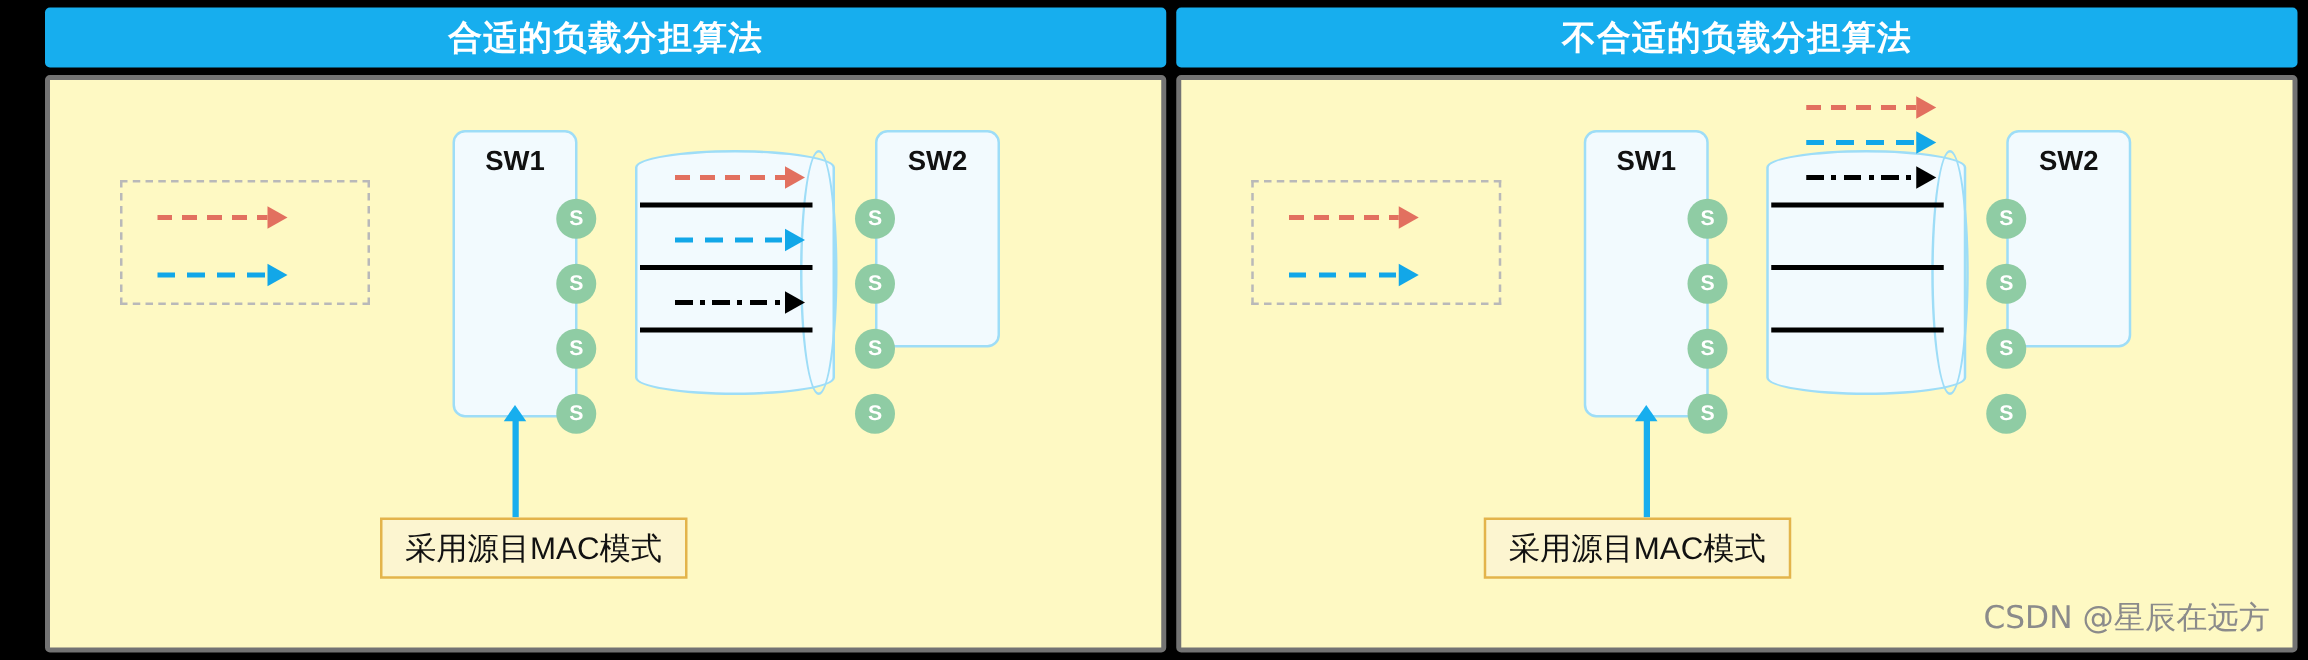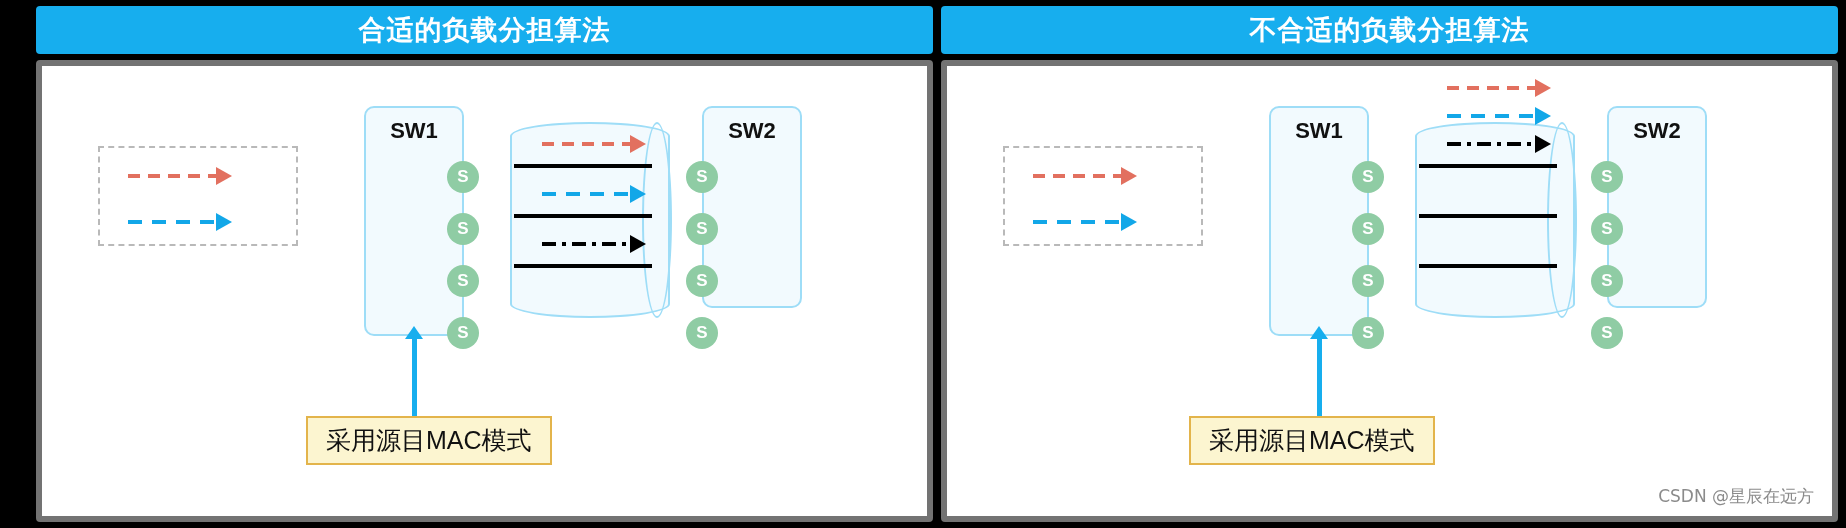--- a/index.html
+++ b/index.html
@@ -30,23 +30,23 @@
     color:#ffffff;
     font-size:27px;font-weight:bold;
     letter-spacing:1px;
     box-sizing:border-box;
   }
 
   .stage{
     position:relative;
     flex:1 1 auto;
     margin-top:6px;
-    border:6px solid #737373;
+    border:4px solid #737373;
     border-radius:4px;
-    background:#ffffff;
+    background:#fef9c3;
     box-sizing:border-box;
     overflow:hidden;
   }
 
   
   .legend-box{
     position:absolute;
     left:56px;top:80px;width:200px;height:100px;
     border:2px dashed #b9b9b9;
     box-sizing:border-box;
@@ -72,21 +72,21 @@
     border:2px solid #9EDDF7;
     border-radius:10px;
     box-sizing:border-box;
   }
   .switch .sw-label{
     position:absolute;left:0;right:0;top:10px;
     text-align:center;
     font-size:22px;font-weight:bold;color:#111;
   }
   .sw1{left:322px;top:40px;height:230px;}
-  .sw2{left:660px;top:40px;height:202px;}
+  .sw2{left:660px;top:40px;height:174px;}
 
   .port{
     position:absolute;
     width:32px;height:32px;border-radius:50%;
     background:#8FCCA4;
     color:#ffffff;
     font-size:17px;font-weight:bold;
     display:flex;align-items:center;justify-content:center;
     box-sizing:border-box;
   }
@@ -135,21 +135,21 @@
   .callout-arrow .tip{
     position:absolute;top:-12px;left:-7px;
     width:0;height:0;
     border-left:9px solid transparent;
     border-right:9px solid transparent;
     border-bottom:13px solid #17AEEE;
   }
 
   .watermark{
     position:absolute;right:18px;bottom:8px;
-    color:#8b8b8b;font-size:17px;
+    color:#8b8b8b;font-size:25px;
     font-family:"DejaVu Sans",sans-serif;
   }
 </style>
 </head>
 <body>
 
 <div class="root">
 
   <div class="panel left">
 

